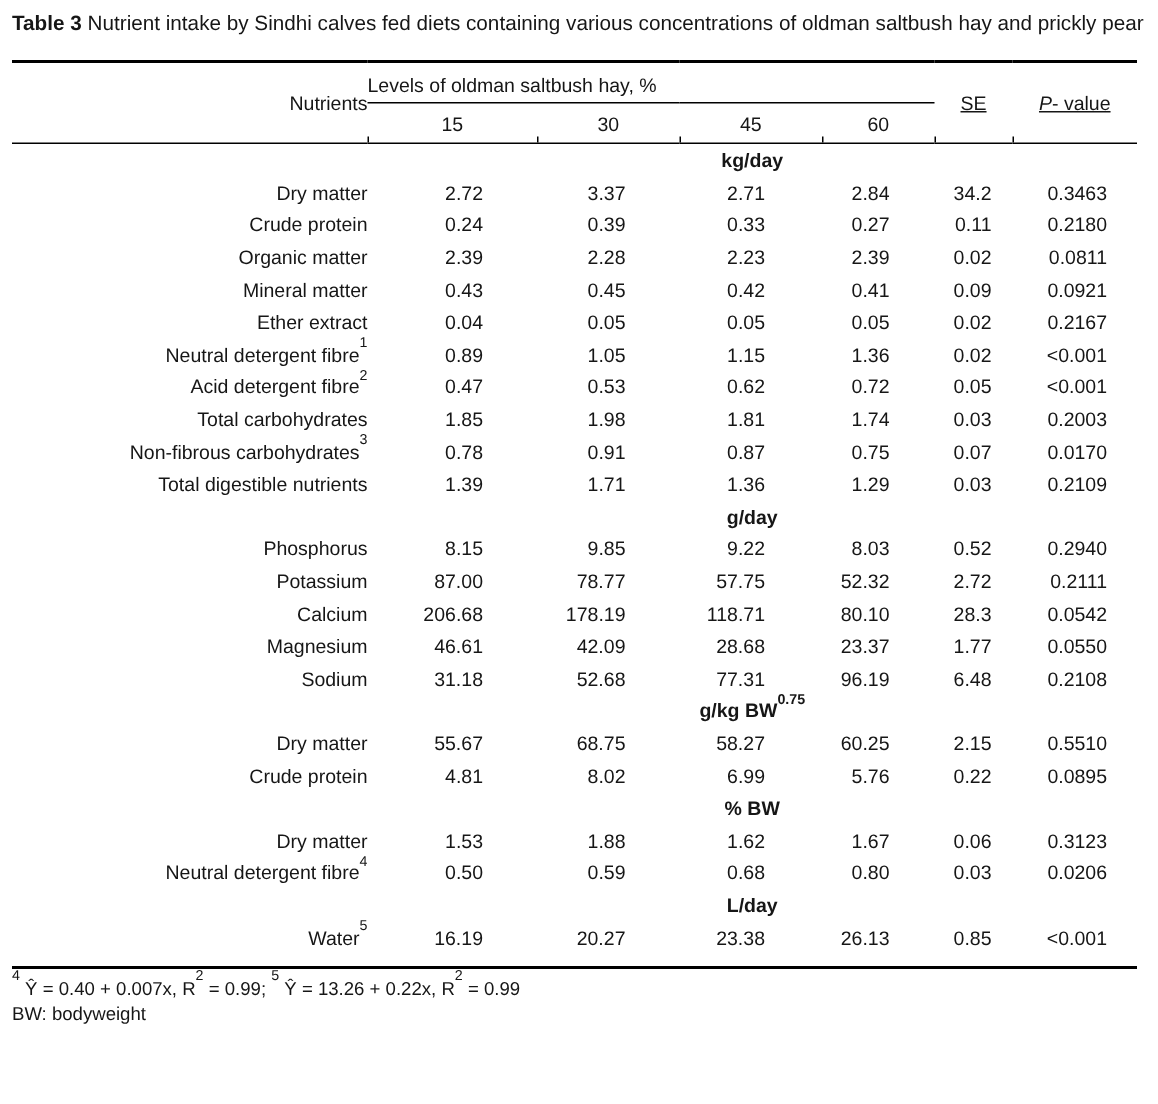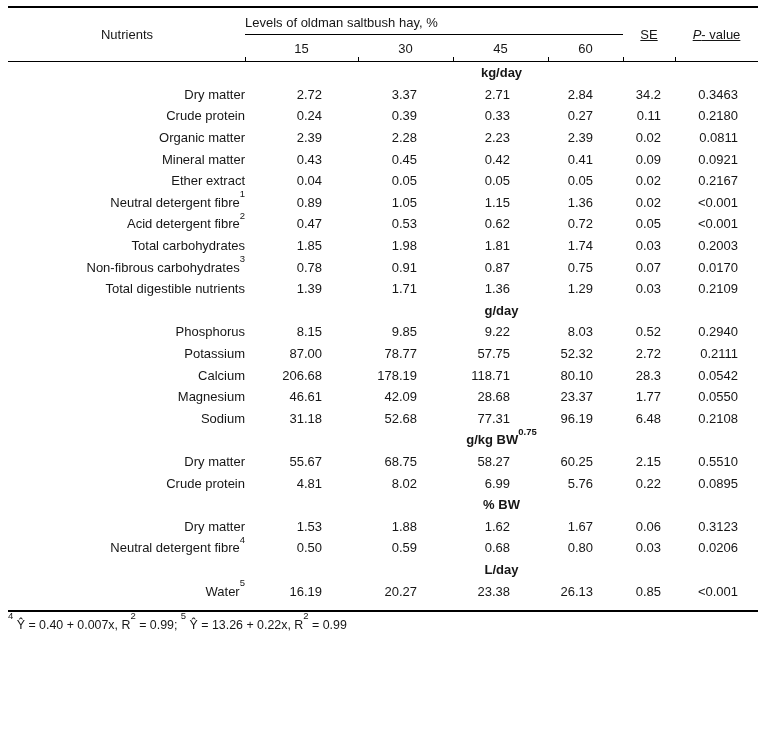--- a/index.html
+++ b/index.html
@@ -30,21 +30,21 @@
     width: 750px;
     border-top: 2px solid #000;
     font-size: 13px;
   }
   thead th {
     font-weight: normal;
     font-size: 13px;
     padding: 0;
   }
   th.nutrients-h {
-    text-align: center;
+    text-align: right;
     vertical-align: middle;
     padding-left: 1px;
   }
   th.spanner {
     text-align: left;
     vertical-align: middle;
     height: 23px;
     border-bottom: 1px solid #000;
     padding-top: 3px;
   }
@@ -106,20 +106,21 @@
     font-size: 12.4px;
     line-height: 17px;
   }
   .fline { white-space: nowrap; }
 </style>
 </head>
 <body>
 
 <div class="page">
 
+  <div class="caption"><b>Table 3</b><span> Nutrient intake by Sindhi calves fed diets containing various concentrations of oldman saltbush hay and prickly pear</span></div>
 
   <table class="nutrient-table">
     <colgroup>
       <col style="width:237px">
       <col style="width:113px">
       <col style="width:95px">
       <col style="width:95px">
       <col style="width:75px">
       <col style="width:52px">
       <col style="width:83px">
@@ -339,15 +340,16 @@
           <td class="val c4">0.85</td>
           <td class="val c5">&lt;0.001</td>
         </tr>
       </tbody>
   </table>
 
   <div class="bottom-rule"></div>
 
   <div class="footnotes" id="footnotes">
       <div class="fline"><sup class="s">4</sup> Ŷ = 0.40 + 0.007x, R<sup class="s">2</sup> = 0.99; <sup class="s">5</sup> Ŷ = 13.26 + 0.22x, R<sup class="s">2</sup> = 0.99</div>
+      <div class="fline">BW: bodyweight</div>
     </div>
 
 </div>
 
 </body></html>

